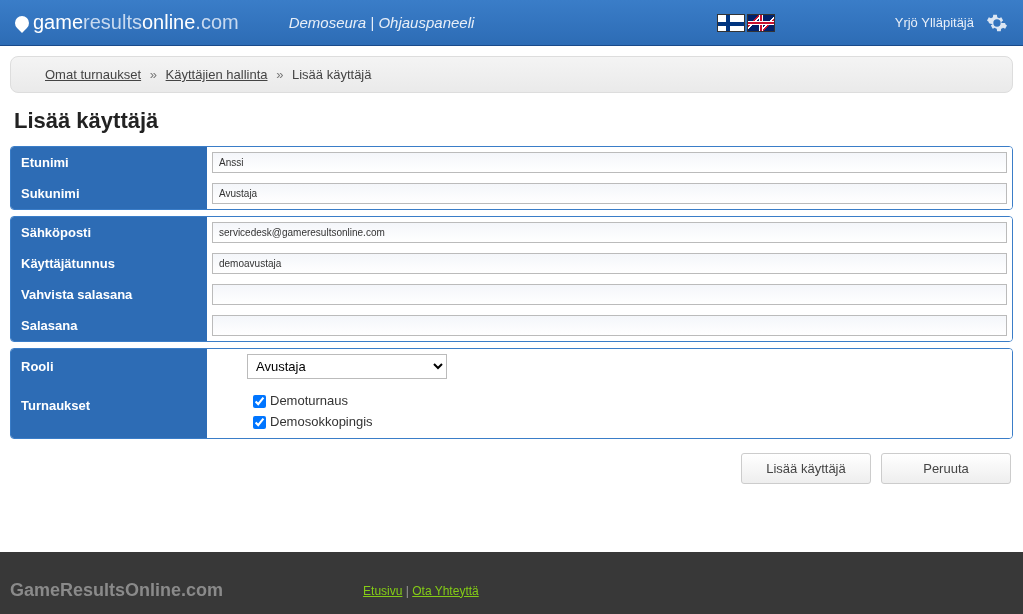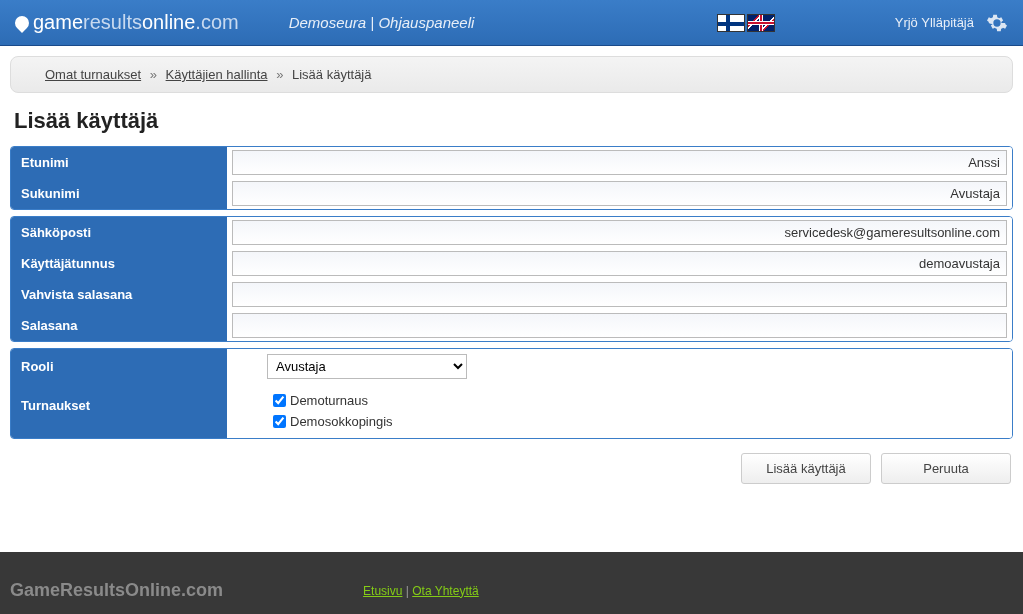--- a/index.html
+++ b/index.html
@@ -57,55 +57,54 @@
       border: 1px solid #3a7dc8;
       border-radius: 4px;
       margin-bottom: 6px;
       overflow: hidden;
     }
     .form-row { display: flex; }
     .form-row + .form-row { }
     .form-label {
       background: #2d6cb5;
       color: #fff;
-      width: 216px;
+      width: 196px;
       flex-shrink: 0;
       padding: 8px 10px;
       font-weight: bold;
       font-size: 13px;
       display: flex;
       align-items: center;
     }
     .form-field {
       flex: 1;
       padding: 3px 5px;
       background: #fff;
       display: flex;
       align-items: center;
     }
     .text-input {
       width: 100%;
       border: 1px solid #bbb;
       background: linear-gradient(to bottom, #f4f6fa, #fff);
       padding: 4px 6px;
-      font-size: 13px;
+      font-size: 10px;
       font-family: inherit;
       color: #333;
-      text-align: right;
     }
     .select-input {
       width: 200px;
       border: 1px solid #bbb;
       background: #fff;
       padding: 3px 4px;
       font-size: 13px;
       font-family: inherit;
     }
     .checkbox-list { padding: 2px 0; }
-    .checkbox-row { display: flex; align-items: center; gap: 4px; padding: 3px 6px; color: #333; }
+    .checkbox-row { display: flex; align-items: flex-end; gap: 4px; padding: 3px 6px; color: #333; }
     .checkbox-row input { margin: 0; }
     
     .button-row { display: flex; justify-content: flex-end; gap: 10px; padding: 8px 2px; }
     .btn {
       border: 1px solid #ccc;
       background: linear-gradient(to bottom, #fff, #eee);
       padding: 7px 0;
       width: 130px;
       text-align: center;
       border-radius: 3px;

